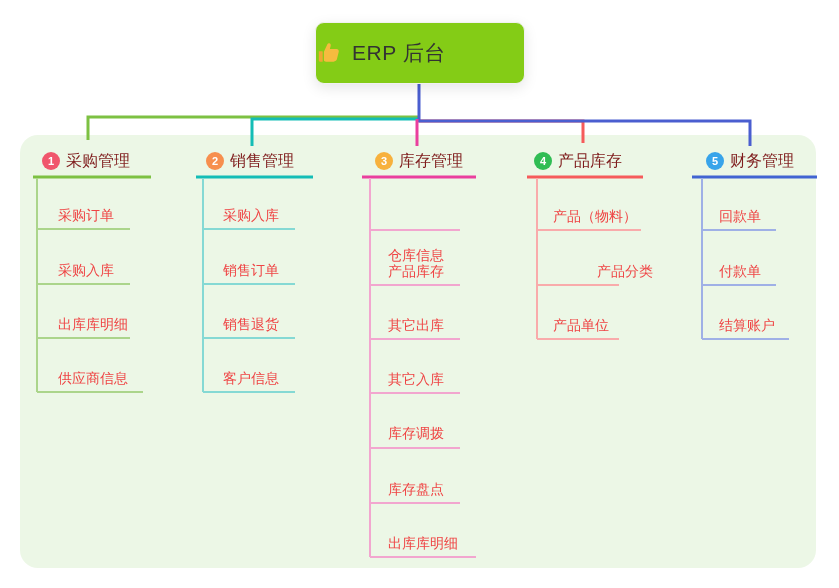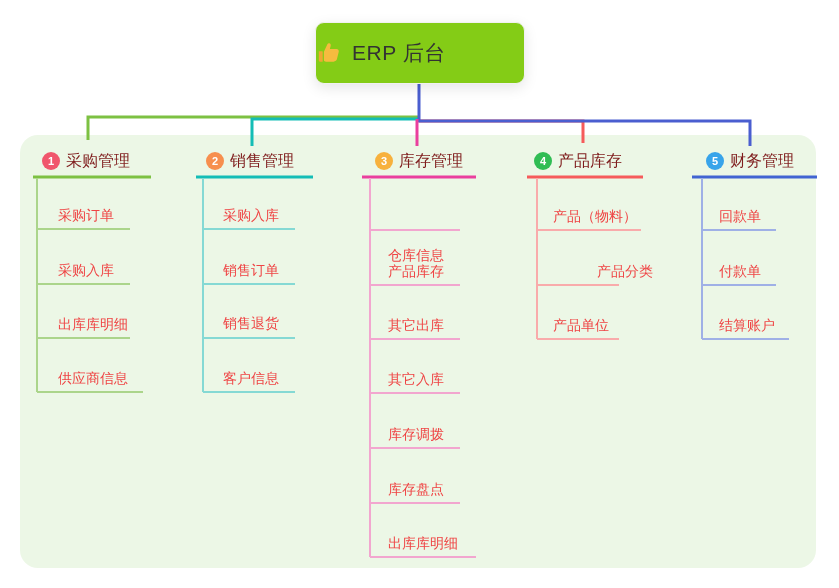--- a/index.html
+++ b/index.html
@@ -94,28 +94,28 @@
     <span class="branch-label">财务管理</span>
   </div>
 
   <div class="item" style="left:58px;top:205px;">采购订单</div>
   <div class="item" style="left:58px;top:260px;">采购入库</div>
   <div class="item" style="left:58px;top:314px;">出库库明细</div>
   <div class="item" style="left:58px;top:368px;">供应商信息</div>
 
   <div class="item" style="left:223px;top:205px;">采购入库</div>
   <div class="item" style="left:223px;top:260px;">销售订单</div>
-  <div class="item" style="left:223px;top:314px;font-family:Liberation Mono, monospace;">销售退货</div>
+  <div class="item" style="left:223px;top:314px;">销售退货</div>
   <div class="item" style="left:223px;top:368px;">客户信息</div>
 
   <div class="item" style="left:388px;top:206px;margin-top:39px;">仓库信息</div>
   <div class="item" style="left:388px;top:261px;">产品库存</div>
   <div class="item" style="left:388px;top:315px;">其它出库</div>
   <div class="item" style="left:388px;top:369px;">其它入库</div>
-  <div class="item" style="left:388px;top:424px;">库存调拨</div>
+  <div class="item" style="left:388px;top:424px;font-family:Liberation Serif, serif;">库存调拨</div>
   <div class="item" style="left:388px;top:479px;">库存盘点</div>
   <div class="item" style="left:388px;top:533px;">出库库明细</div>
 
   <div class="item" style="left:553px;top:206px;">产品（物料）</div>
   <div class="item" style="left:553px;top:261px;margin-left:44px;">产品分类</div>
   <div class="item" style="left:553px;top:315px;">产品单位</div>
 
   <div class="item" style="left:719px;top:206px;">回款单</div>
   <div class="item" style="left:719px;top:261px;">付款单</div>
   <div class="item" style="left:719px;top:315px;">结算账户</div>

